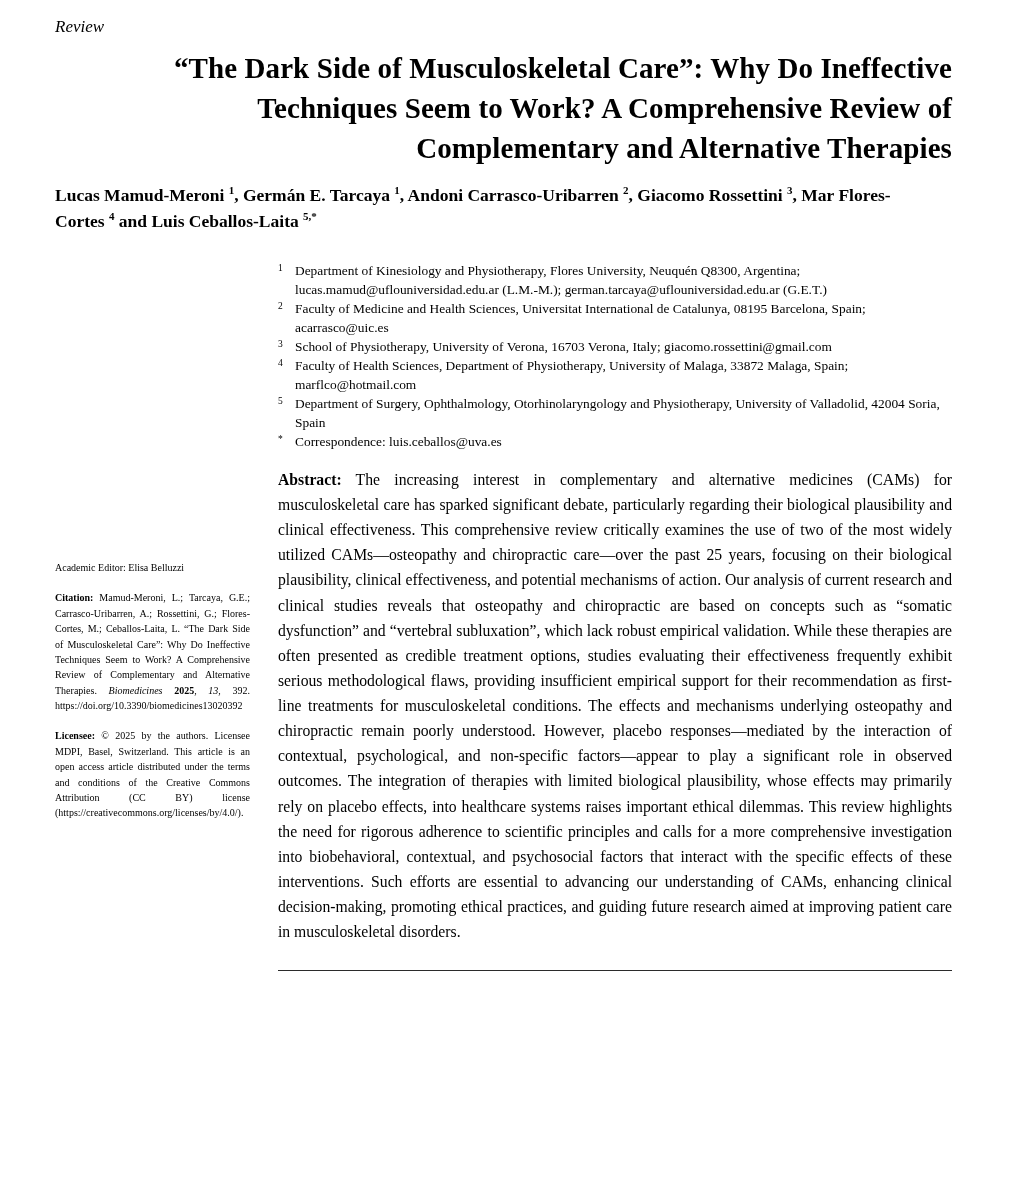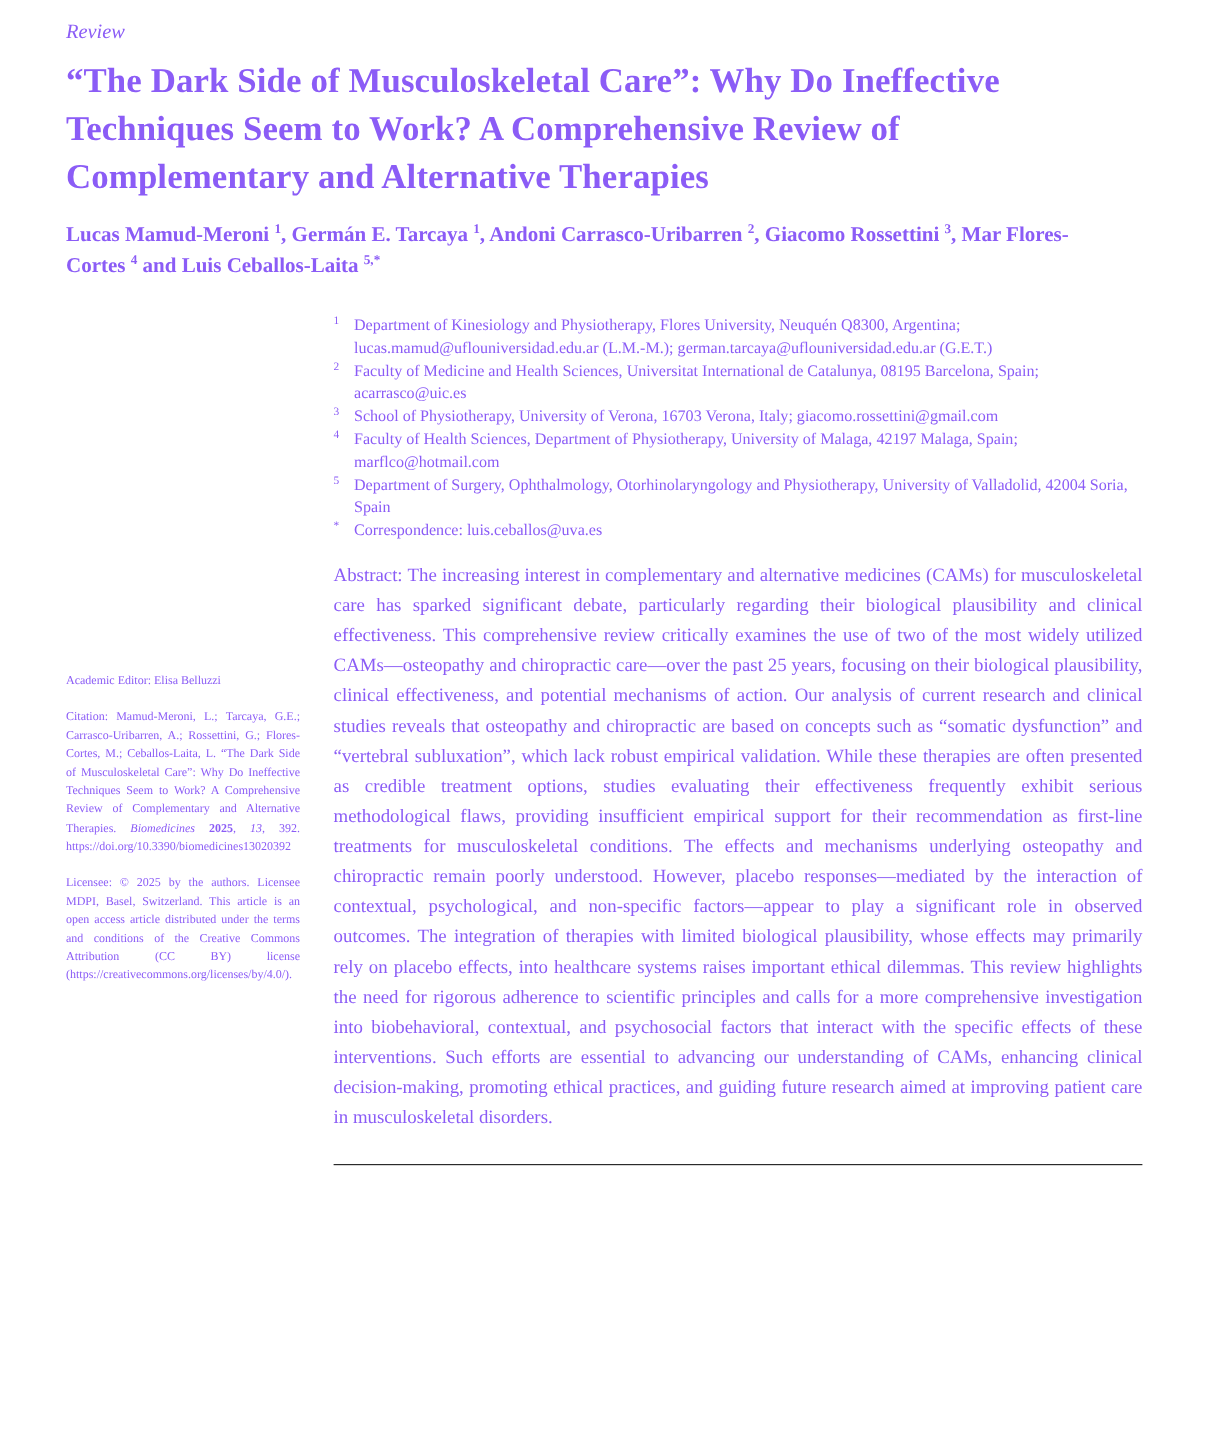--- a/index.html
+++ b/index.html
@@ -1,38 +1,39 @@
 <!DOCTYPE html>
 <html><head>
 <meta charset="utf-8">
 <style>
   * { margin: 0; padding: 0; box-sizing: border-box; }
   html, body { background: #ffffff; }
   .page {
     width: 1012px;
     height: 1200px;
     background: #ffffff;
-    color: #8b5cf6;
+    color: #000000;
     font-family: "Liberation Serif", serif;
     padding: 16px 60px 0 55px;
     overflow: hidden;
     position: relative;
   }
   .review-label {
     font-style: italic;
     font-size: 17px;
     line-height: 1.3;
   }
   .title {
     font-size: 29px;
     font-weight: bold;
     line-height: 1.38;
     margin-top: 10px;
     max-width: 900px;
     letter-spacing: 0.1px;
+    text-align: right;
   }
   .authors {
     font-size: 17.5px;
     font-weight: bold;
     margin-top: 14px;
     line-height: 1.5;
     max-width: 880px;
   }
   .authors sup { font-size: 11px; }
   .affiliations {
@@ -59,21 +60,21 @@
     padding-top: 93px;
     padding-right: 28px;
     font-size: 10px;
     line-height: 1.54;
   }
   .sidebar .block { margin-bottom: 15px; }
   .sidebar .justify {
     text-align: justify;
     overflow-wrap: anywhere;
   }
-  .bold { font-weight: normal; margin-top: 41px; }
+  .bold { font-weight: bold; margin-top: 41px; }
   .abstract-col {
     font-size: 15.7px;
     line-height: 1.6;
     text-align: justify;
   }
   .keywords { margin-top: 24px; }
   .bottom-rule {
     border: none;
     border-top: 1.2px solid #2b2b2b;
     margin-top: 26px;
@@ -98,21 +99,21 @@
       <div class="affil-row">
         <span class="affil-marker">2</span>
         <span class="affil-text">Faculty of Medicine and Health Sciences, Universitat International de Catalunya, 08195 Barcelona, Spain; acarrasco@uic.es</span>
       </div>
       <div class="affil-row">
         <span class="affil-marker">3</span>
         <span class="affil-text">School of Physiotherapy, University of Verona, 16703 Verona, Italy; giacomo.rossettini@gmail.com</span>
       </div>
       <div class="affil-row">
         <span class="affil-marker">4</span>
-        <span class="affil-text">Faculty of Health Sciences, Department of Physiotherapy, University of Malaga, 42197 Malaga, Spain; marflco@hotmail.com</span>
+        <span class="affil-text">Faculty of Health Sciences, Department of Physiotherapy, University of Malaga, 33872 Malaga, Spain; marflco@hotmail.com</span>
       </div>
       <div class="affil-row">
         <span class="affil-marker">5</span>
         <span class="affil-text">Department of Surgery, Ophthalmology, Otorhinolaryngology and Physiotherapy, University of Valladolid, 42004 Soria, Spain</span>
       </div>
       <div class="affil-row">
         <span class="affil-marker">*</span>
         <span class="affil-text">Correspondence: luis.ceballos@uva.es</span>
       </div>
     </div>

